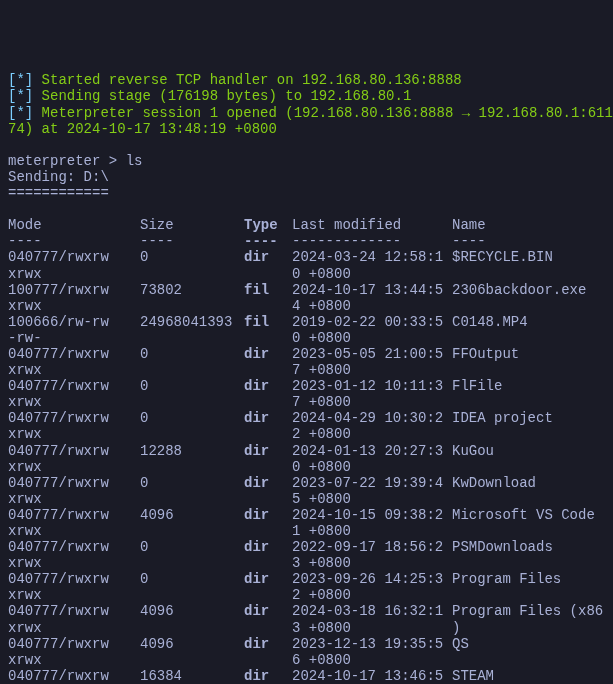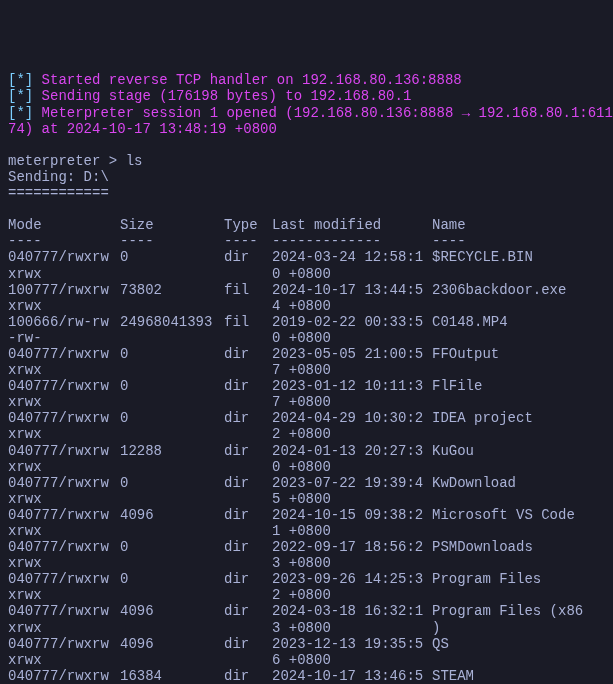--- a/index.html
+++ b/index.html
@@ -6,26 +6,26 @@
       background: #1a1b26;
       color: #a9b1d6;
       font-family: 'Courier New', monospace;
       font-size: 14px;
       margin: 0;
       padding: 8px;
       line-height: 1.15;
       white-space: pre;
     }
     .cyan { color: #7dcfff; }
-    .white { color: #d946ef; }
+    .white { color: #84cc16; }
     .underline { }
     .row { display: flex; }
     .col-mode { width: 112px; flex-shrink: 0; }
-    .col-size { width: 104px; flex-shrink: 0; }
-    .col-type { width: 48px; flex-shrink: 0; }
+    .col-size { width: 104px; flex-shrink: 0; margin-left: 20px; }
+    .col-type { width: 48px; flex-shrink: 0; font-weight: bold; }
     .col-modified { width: 160px; flex-shrink: 0; }
     .col-name { flex: 1; font-family: Liberation Mono, monospace; }
   </style>
 </head>
 <body>
 
 
 
 <div><span class="cyan">[*]</span><span class="white"> Started reverse TCP handler on 192.168.80.136:8888</span>
 <span class="cyan">[*]</span><span class="white"> Sending stage (176198 bytes) to 192.168.80.1</span>

